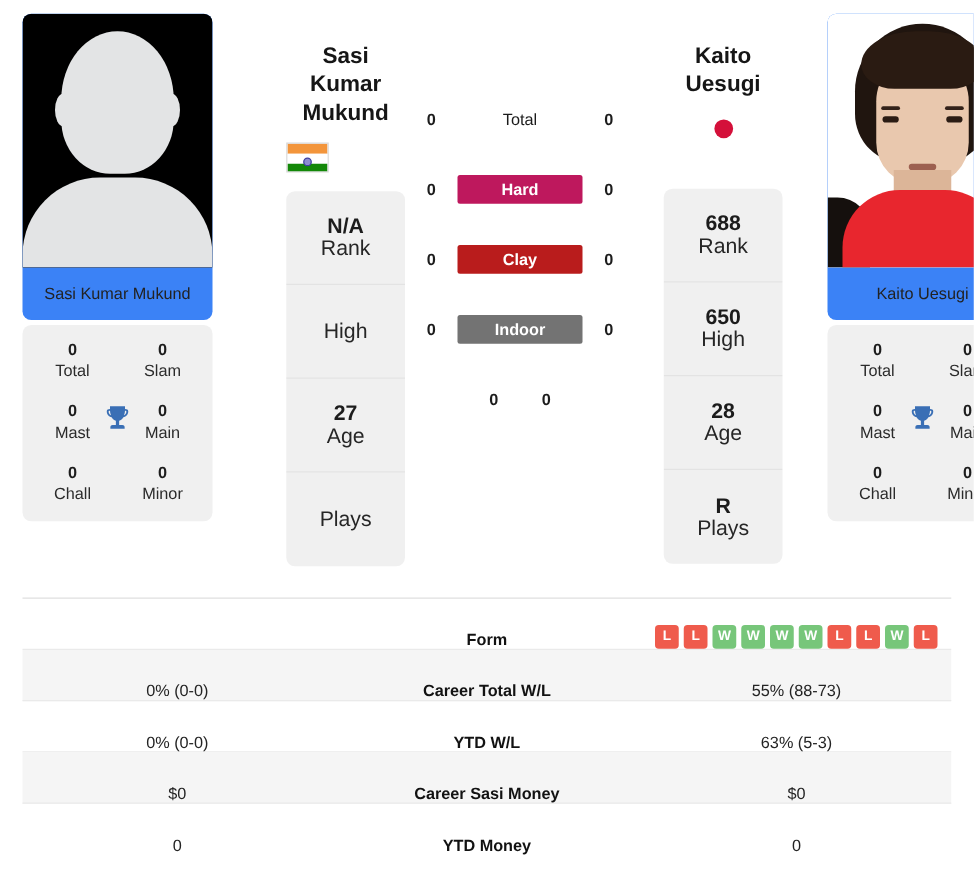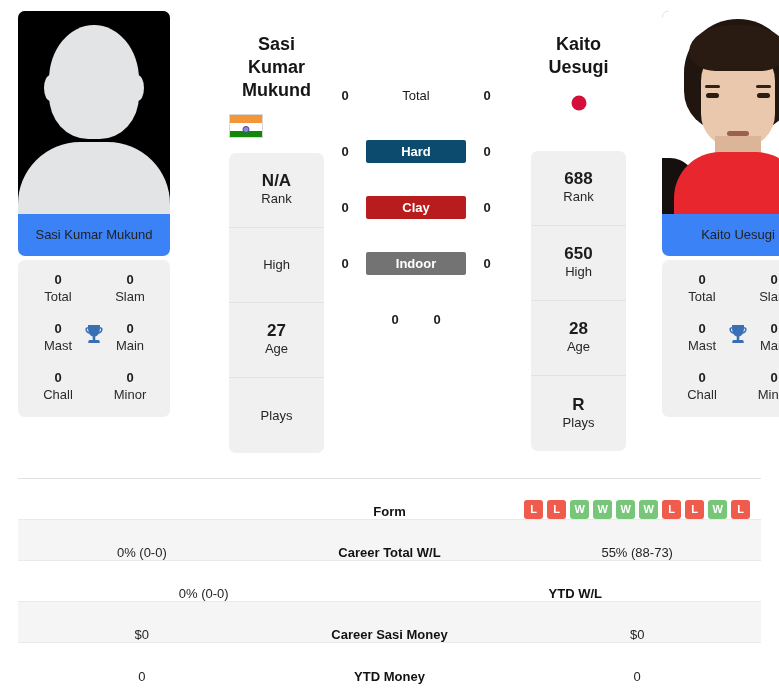--- a/index.html
+++ b/index.html
@@ -235,21 +235,21 @@
     height: 75px;
     display: flex;
     flex-direction: column;
     align-items: center;
     justify-content: center;
     border-bottom: 1px solid #e3e3e3;
     text-align: center;
   }
   .stack-cell:last-child { border-bottom: none; }
   .stack-val { font-size: 17px; font-weight: bold; line-height: 18px; }
-  .stack-lbl { font-size: 13px; line-height: 18px; color: #262626; }
+  .stack-lbl { font-size: 17px; line-height: 18px; color: #262626; }
 
   
   .center-col {
     flex: 1 1 auto;
     padding-top: 56px;
   }
   .surface-row {
     display: flex;
     align-items: center;
     justify-content: center;
@@ -403,21 +403,21 @@
     </div>
 
     <div class="center-col">
       <div class="surface-row">
         <div class="score">0</div>
         <div class="surface-plain">Total</div>
         <div class="score">0</div>
       </div>
       <div class="surface-row">
         <div class="score">0</div>
-        <div class="surface-pill" style="background:#0c4a6e">Hard</div>
+        <div class="surface-pill" style="background:#be185d">Hard</div>
         <div class="score">0</div>
       </div>
       <div class="surface-row">
         <div class="score">0</div>
         <div class="surface-pill" style="background:#b91c1c">Clay</div>
         <div class="score">0</div>
       </div>
       <div class="surface-row">
         <div class="score">0</div>
         <div class="surface-pill" style="background:#737373">Indoor</div>
@@ -541,20 +541,21 @@
 
     <div class="trow alt">
       <div class="tcell">0% (0-0)</div>
       <div class="tcell mid">Career Total W/L</div>
       <div class="tcell">55% (88-73)</div>
     </div>
 
     <div class="trow">
       <div class="tcell">0% (0-0)</div>
       <div class="tcell mid">YTD W/L</div>
+      <div class="tcell">63% (5-3)</div>
     </div>
 
     <div class="trow alt">
       <div class="tcell">$0</div>
       <div class="tcell mid">Career Sasi Money</div>
       <div class="tcell">$0</div>
     </div>
 
     <div class="trow" style="border-bottom:none;">
       <div class="tcell">0</div>

